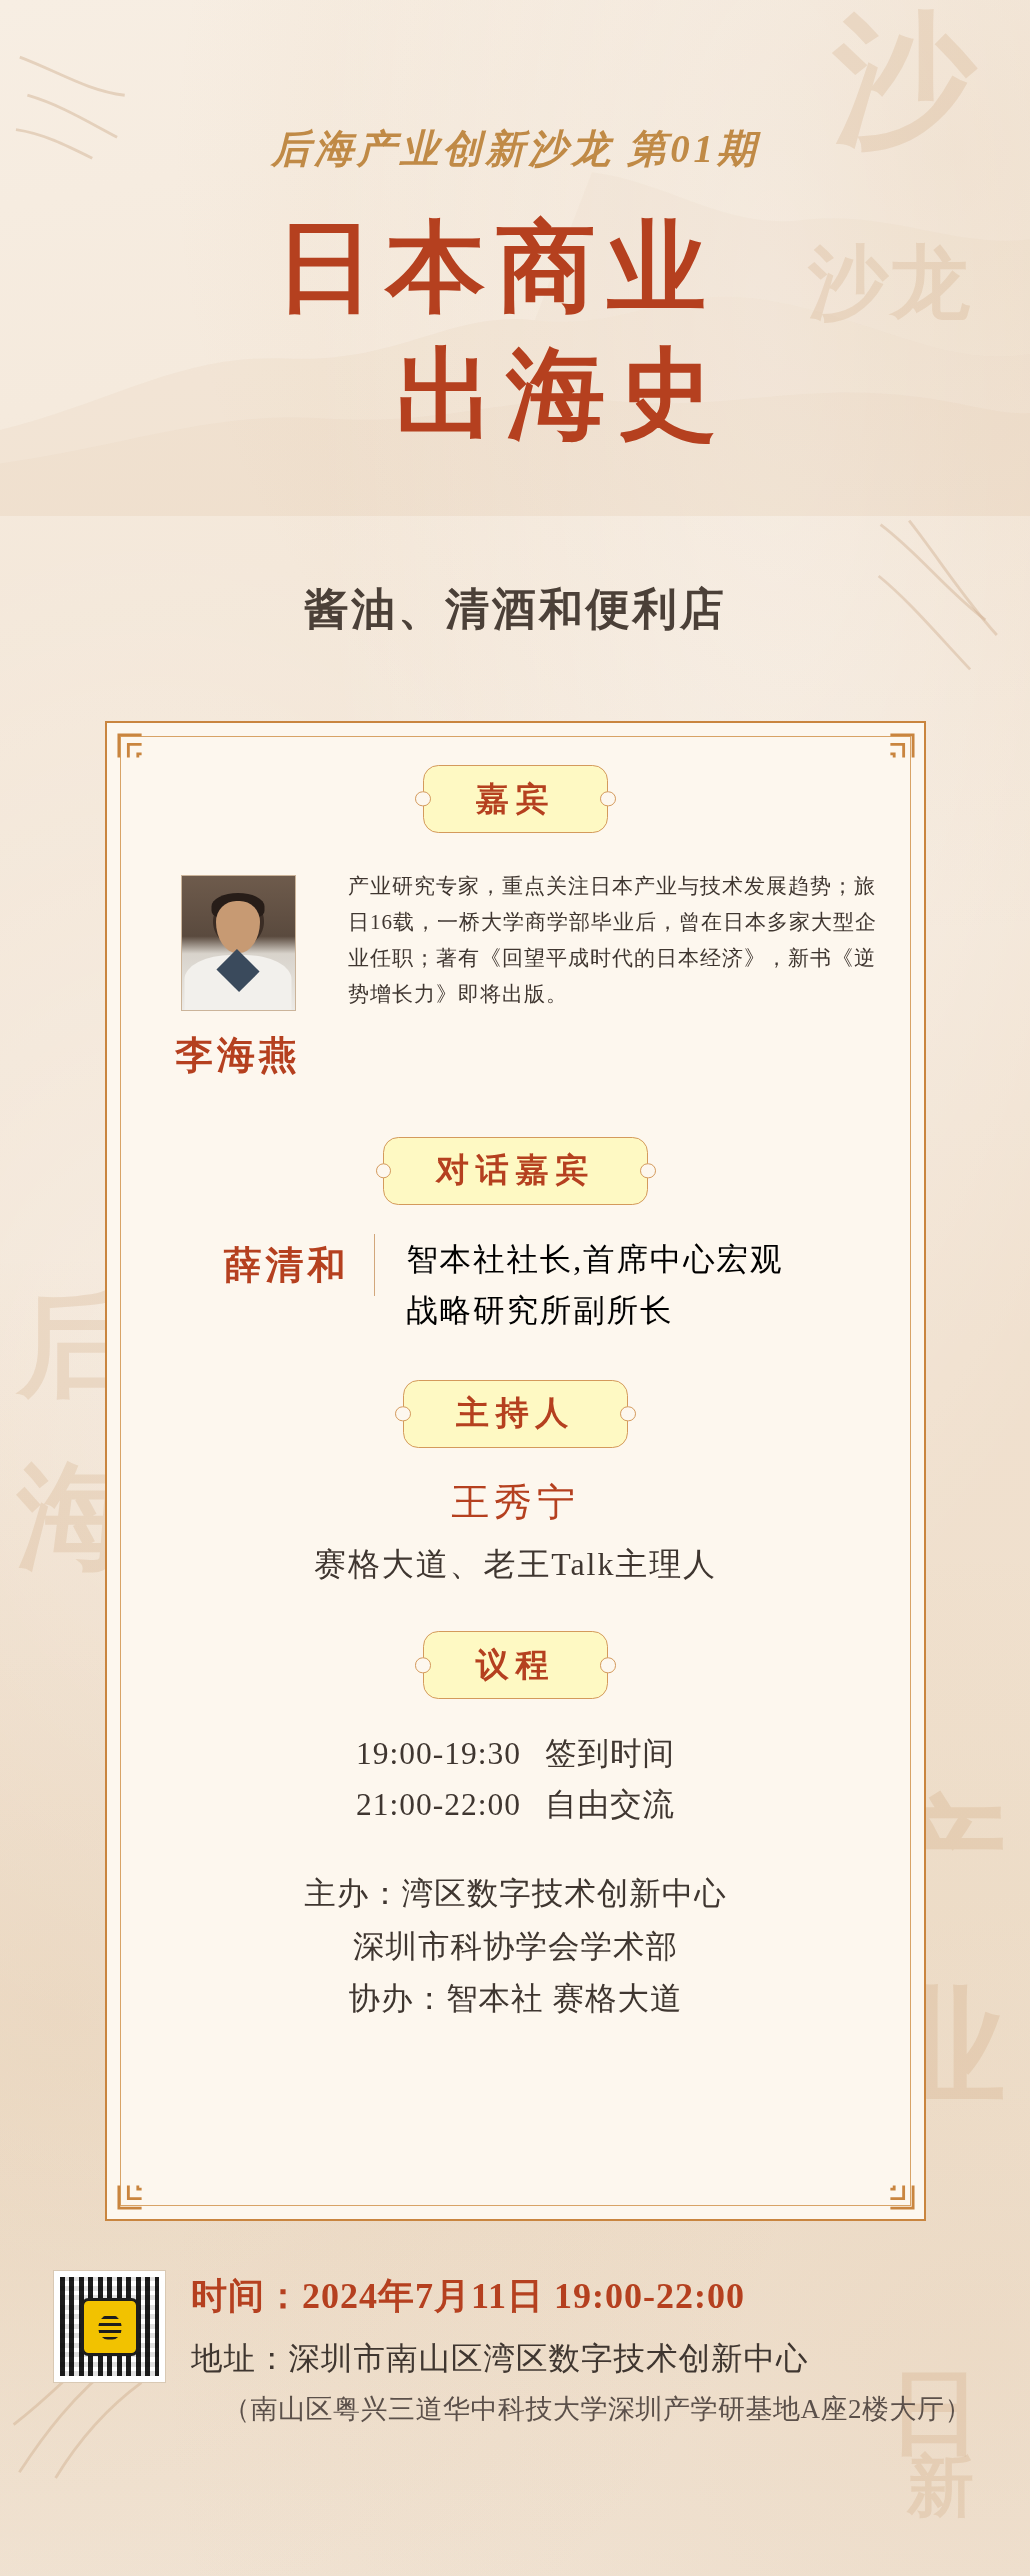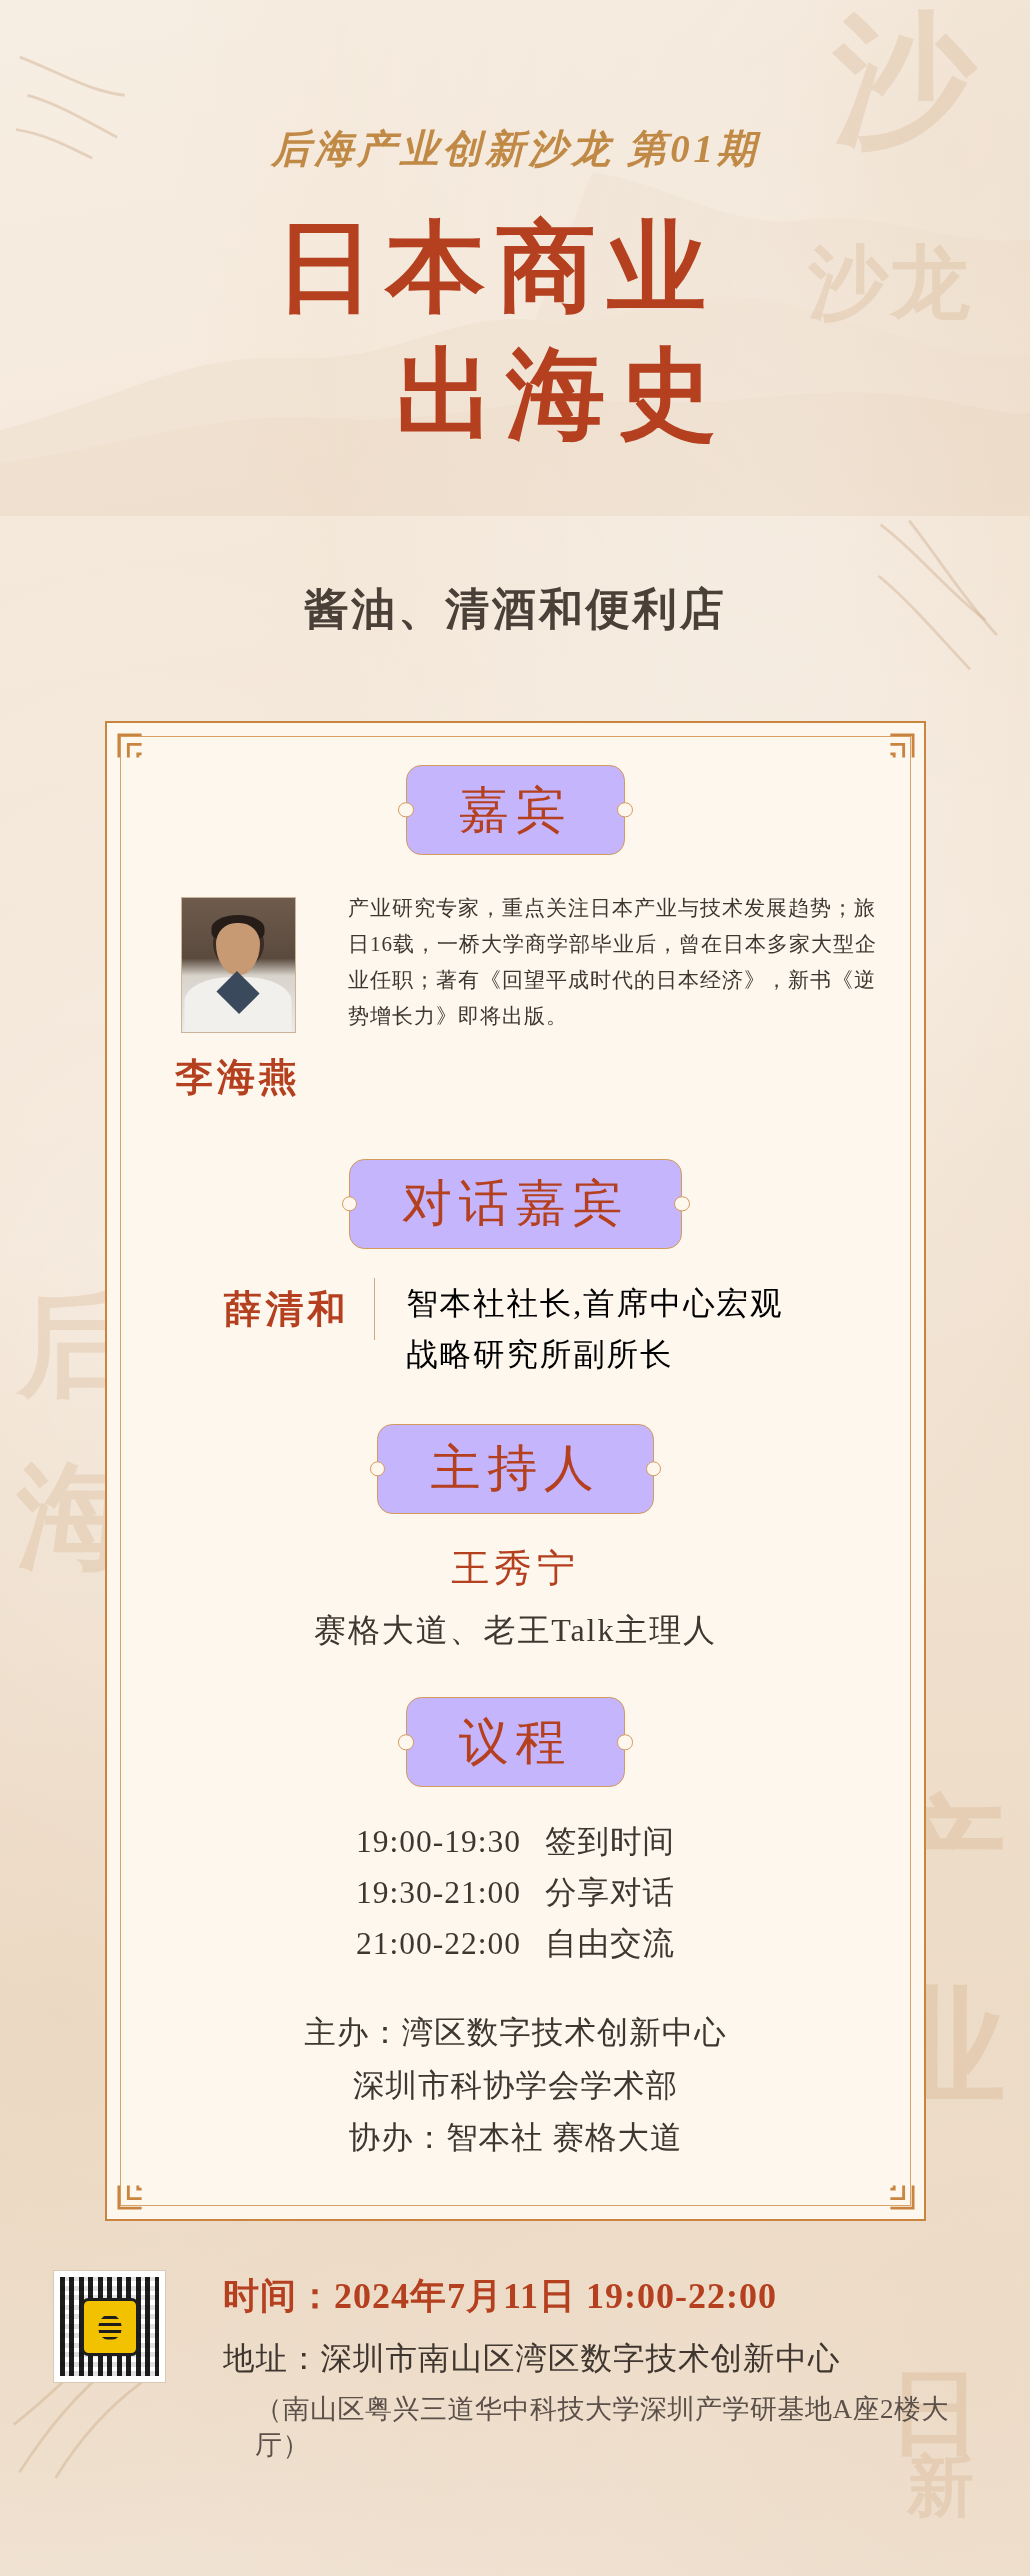--- a/index.html
+++ b/index.html
@@ -144,25 +144,25 @@
     display: flex;
     justify-content: center;
     margin: 0 0 29px 0;
   }
   .badge {
     position: relative;
     border: 1.9px solid #d49a5c;
     border-radius: 15.3px;
     padding: 10.5px 52px;
     font-family: "Liberation Serif", serif;
-    font-weight: 400;
-    font-size: 50px;
+    font-weight: 700;
+    font-size: 33px;
     letter-spacing: 6.7px;
     color: #b5401f;
-    background: #c4b5fd;
+    background: #fef9c3;
   }
   .badge::before, .badge::after {
     content: "";
     position: absolute;
     top: 50%;
     width: 13.4px; height: 13.4px;
     border: 1.9px solid #d49a5c;
     border-radius: 50%;
     background: #fdf7ee;
     transform: translateY(-50%);
@@ -368,21 +368,21 @@
   .qr-center::after {
     content: "";
     position: absolute;
     left: 50%; top: 50%;
     width: 23px; height: 25px;
     transform: translate(-50%,-50%);
     background:
       repeating-linear-gradient(0deg, #1d1d1d 0 2.9px, rgba(0,0,0,0) 2.9px 6.7px);
     border-radius: 50% 50% 40% 40%;
   }
-  .footer-text { flex: 1; padding-top: 1.9px; margin-left: 32px; }
+  .footer-text { flex: 1; padding-top: 1.9px; }
   .f-time {
     font-family: "Liberation Serif", serif;
     font-weight: 700;
     font-size: 36px;
     color: #b5401f;
     letter-spacing: 1px;
   }
   .f-time .lbl { color: #b5401f; }
   .f-addr {
     margin-top: 17px;
@@ -537,24 +537,20 @@
 
       <div class="badge-row">
         <div class="badge">议程</div>
       </div>
       <div class="agenda">
         <div class="agenda-line">
           <span class="t">19:00-19:30</span>
           <span class="d">签到时间</span>
         </div>
         <div class="agenda-line">
-          <span class="t">19:30-21:00</span>
-          <span class="d">分享对话</span>
-        </div>
-        <div class="agenda-line">
           <span class="t">21:00-22:00</span>
           <span class="d">自由交流</span>
         </div>
       </div>
       <div class="orgs">
         <div class="org-line">主办：湾区数字技术创新中心</div>
         <div class="org-line">深圳市科协学会学术部</div>
         <div class="org-line">协办：智本社 赛格大道</div>
       </div>
 

